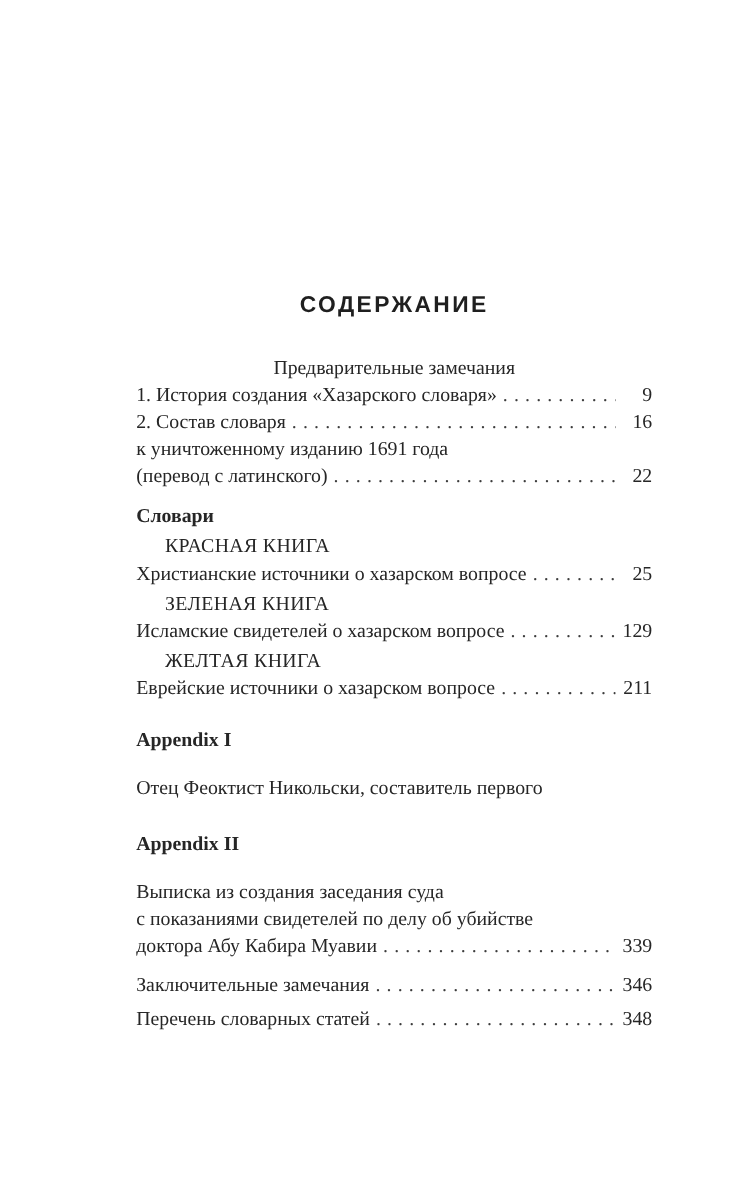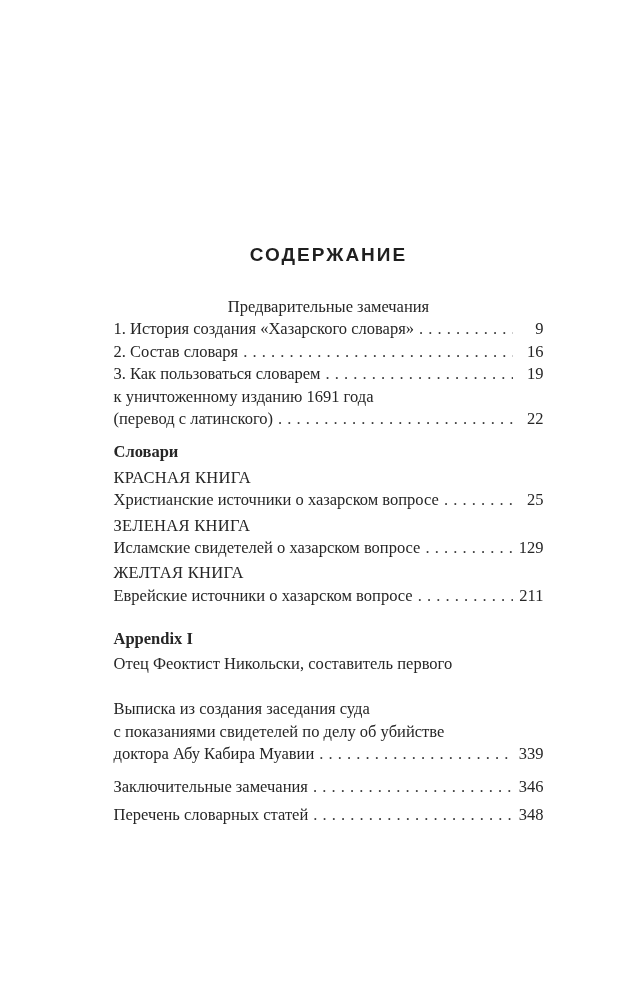--- a/index.html
+++ b/index.html
@@ -67,23 +67,23 @@
   .sec-append2   { margin-top: 23px; }
   .sec-final     { margin-top: 11px; }
   .plain-header  { line-height: 22.4px; text-align: center; }
   .bold-header {
     font-weight: bold;
     line-height: 22.4px;
     margin-bottom: 2px;
   }
   .bold-header.big-gap { margin-bottom: 1px; }
   .book-entry { margin-top: 3px; }
-  .append-body { margin-top: 2px; }
+  .append-body { margin-top: 18px; }
   .final-entry { margin-top: 5px; }
-  .caps { letter-spacing: 0.3px; }
+  .caps { letter-spacing: 0.3px; margin-left: 24px; }
 </style>
 </head>
 <body>
 
 <div class="page">
 
   <h1 class="title">СОДЕРЖАНИЕ</h1>
 
   <div class="toc">
 
@@ -95,25 +95,20 @@
         <span class="dots"></span>
         <span class="pagenum">9</span>
       </div>
 
       <div class="row">
         <span class="label">2. Состав словаря</span>
         <span class="dots"></span>
         <span class="pagenum">16</span>
       </div>
 
-      <div class="row">
-        <span class="label">3. Как пользоваться словарем</span>
-        <span class="dots"></span>
-        <span class="pagenum">19</span>
-      </div>
 
       <div>
         <div class="line">к уничтоженному изданию 1691 года</div>
         <div class="row">
           <span class="label">(перевод с латинского)</span>
           <span class="dots"></span>
           <span class="pagenum">22</span>
         </div>
       </div>
     </section>
@@ -150,20 +145,21 @@
     </section>
 
     <section class="sec sec-append1">
       <div class="bold-header big-gap">Appendix I</div>
       <div class="append-body">
         <div class="line">Отец Феоктист Никольски, составитель первого</div>
       </div>
     </section>
 
     <section class="sec sec-append2">
+      <div class="bold-header big-gap">Appendix II</div>
       <div class="append-body">
         <div class="line">Выписка из создания заседания суда</div>
         <div class="line">с показаниями свидетелей по делу об убийстве</div>
         <div class="row">
           <span class="label">доктора Абу Кабира Муавии</span>
           <span class="dots"></span>
           <span class="pagenum">339</span>
         </div>
       </div>
     </section>

